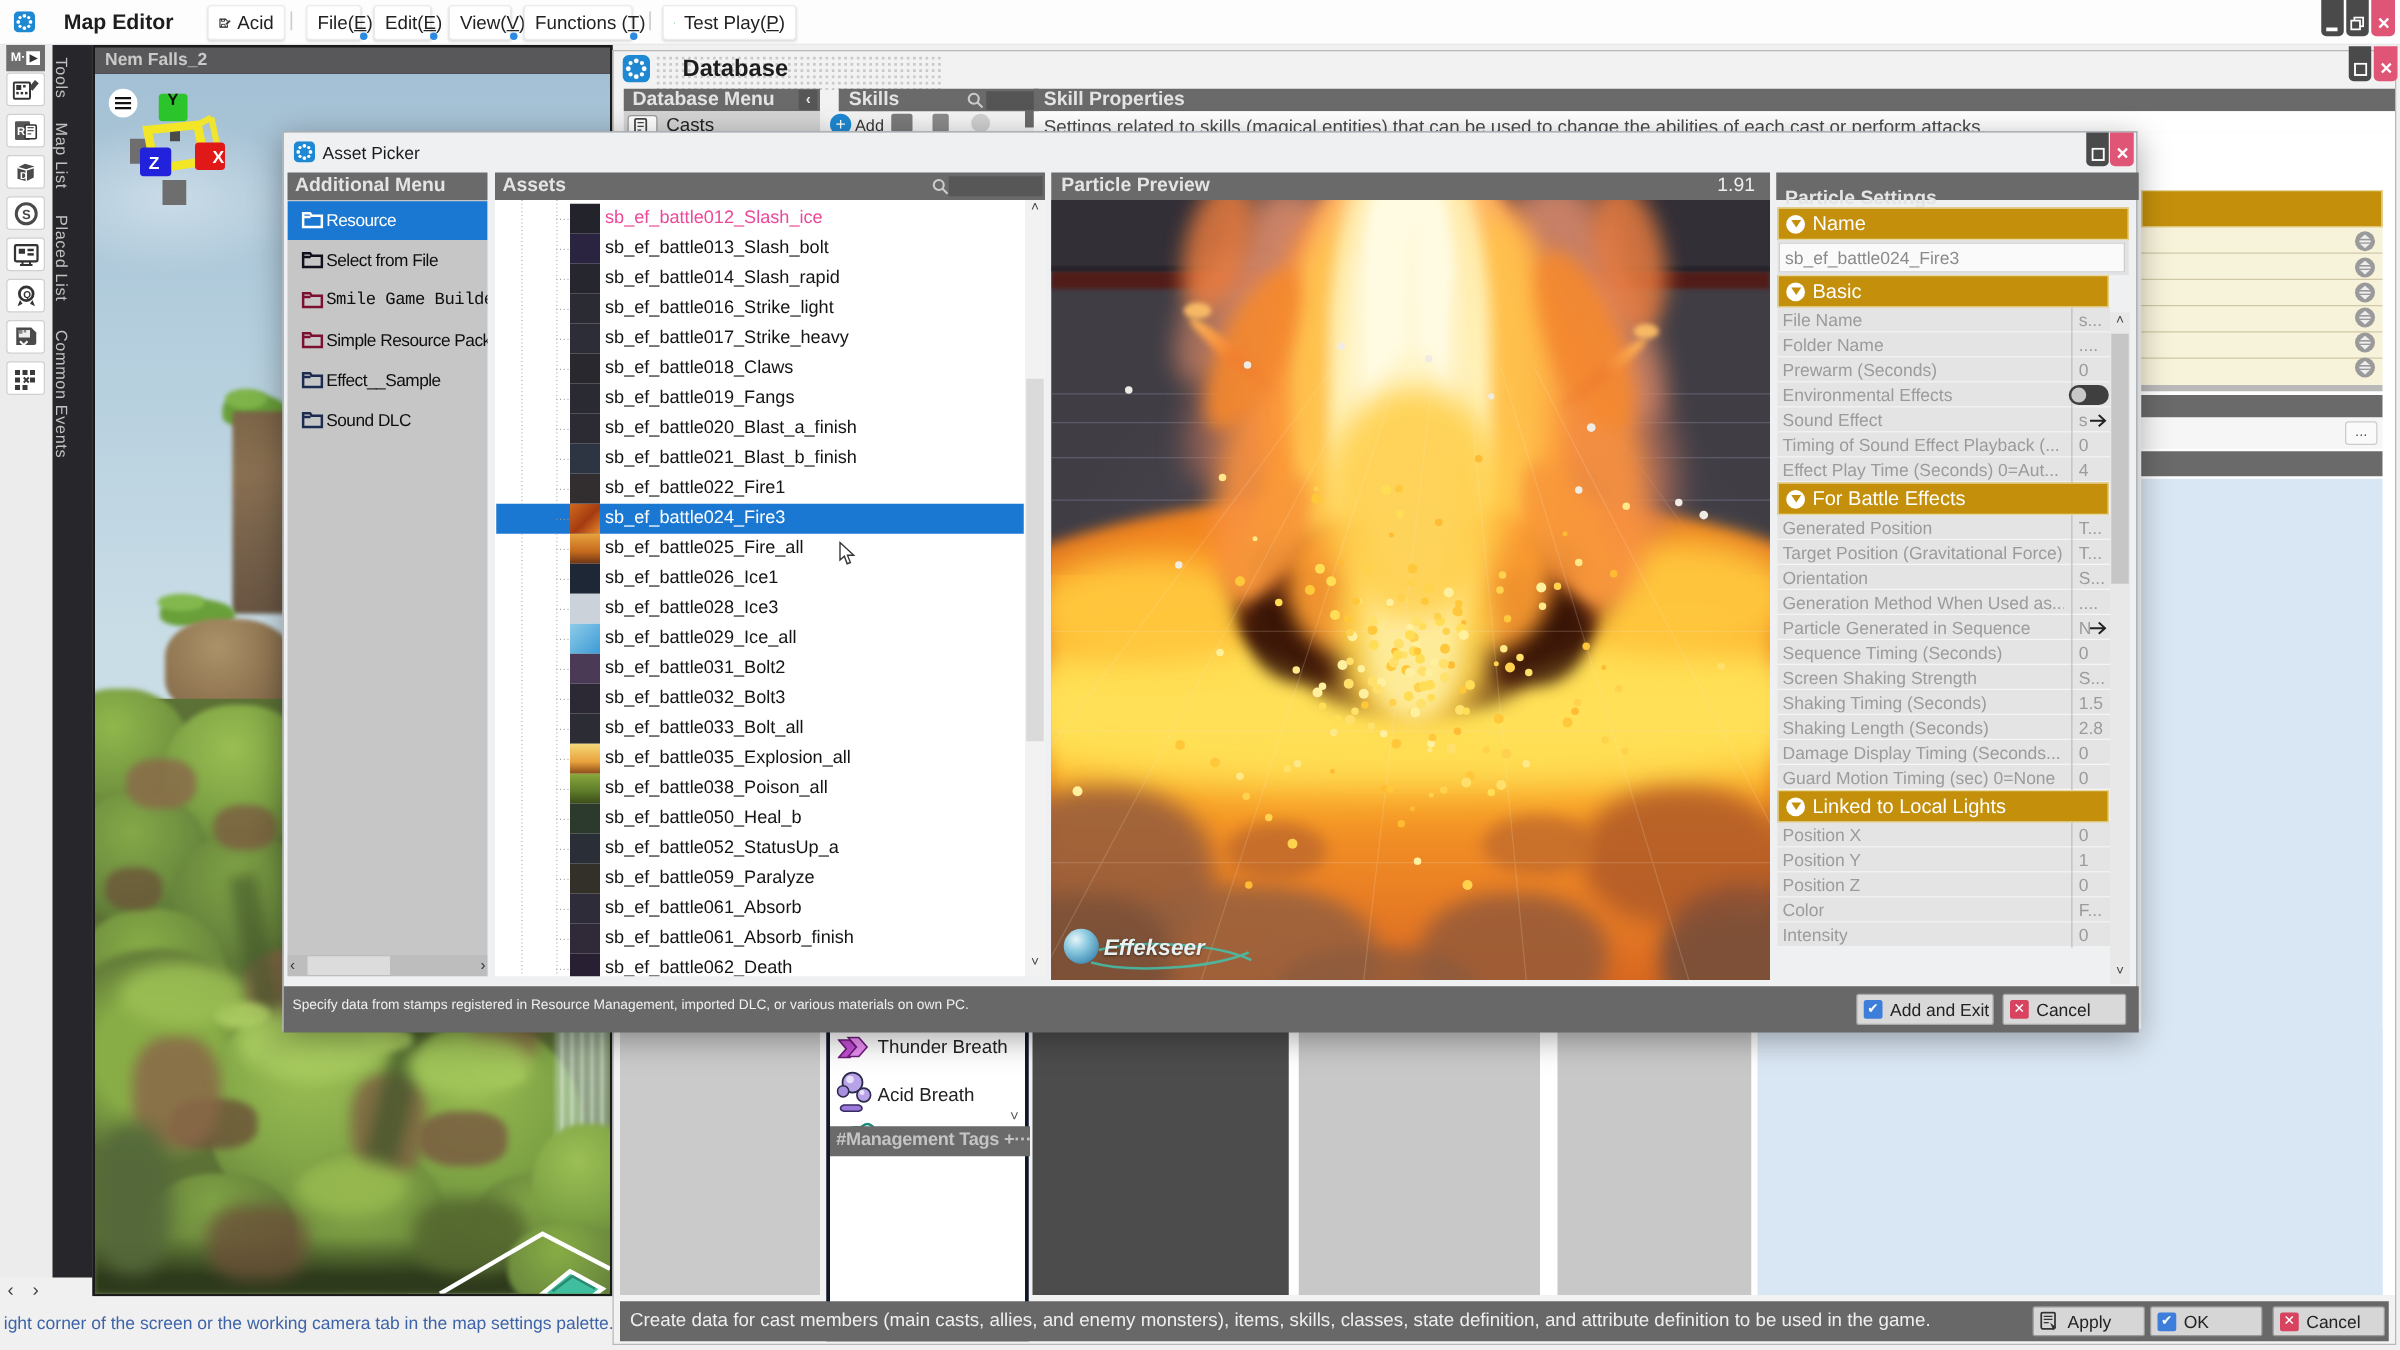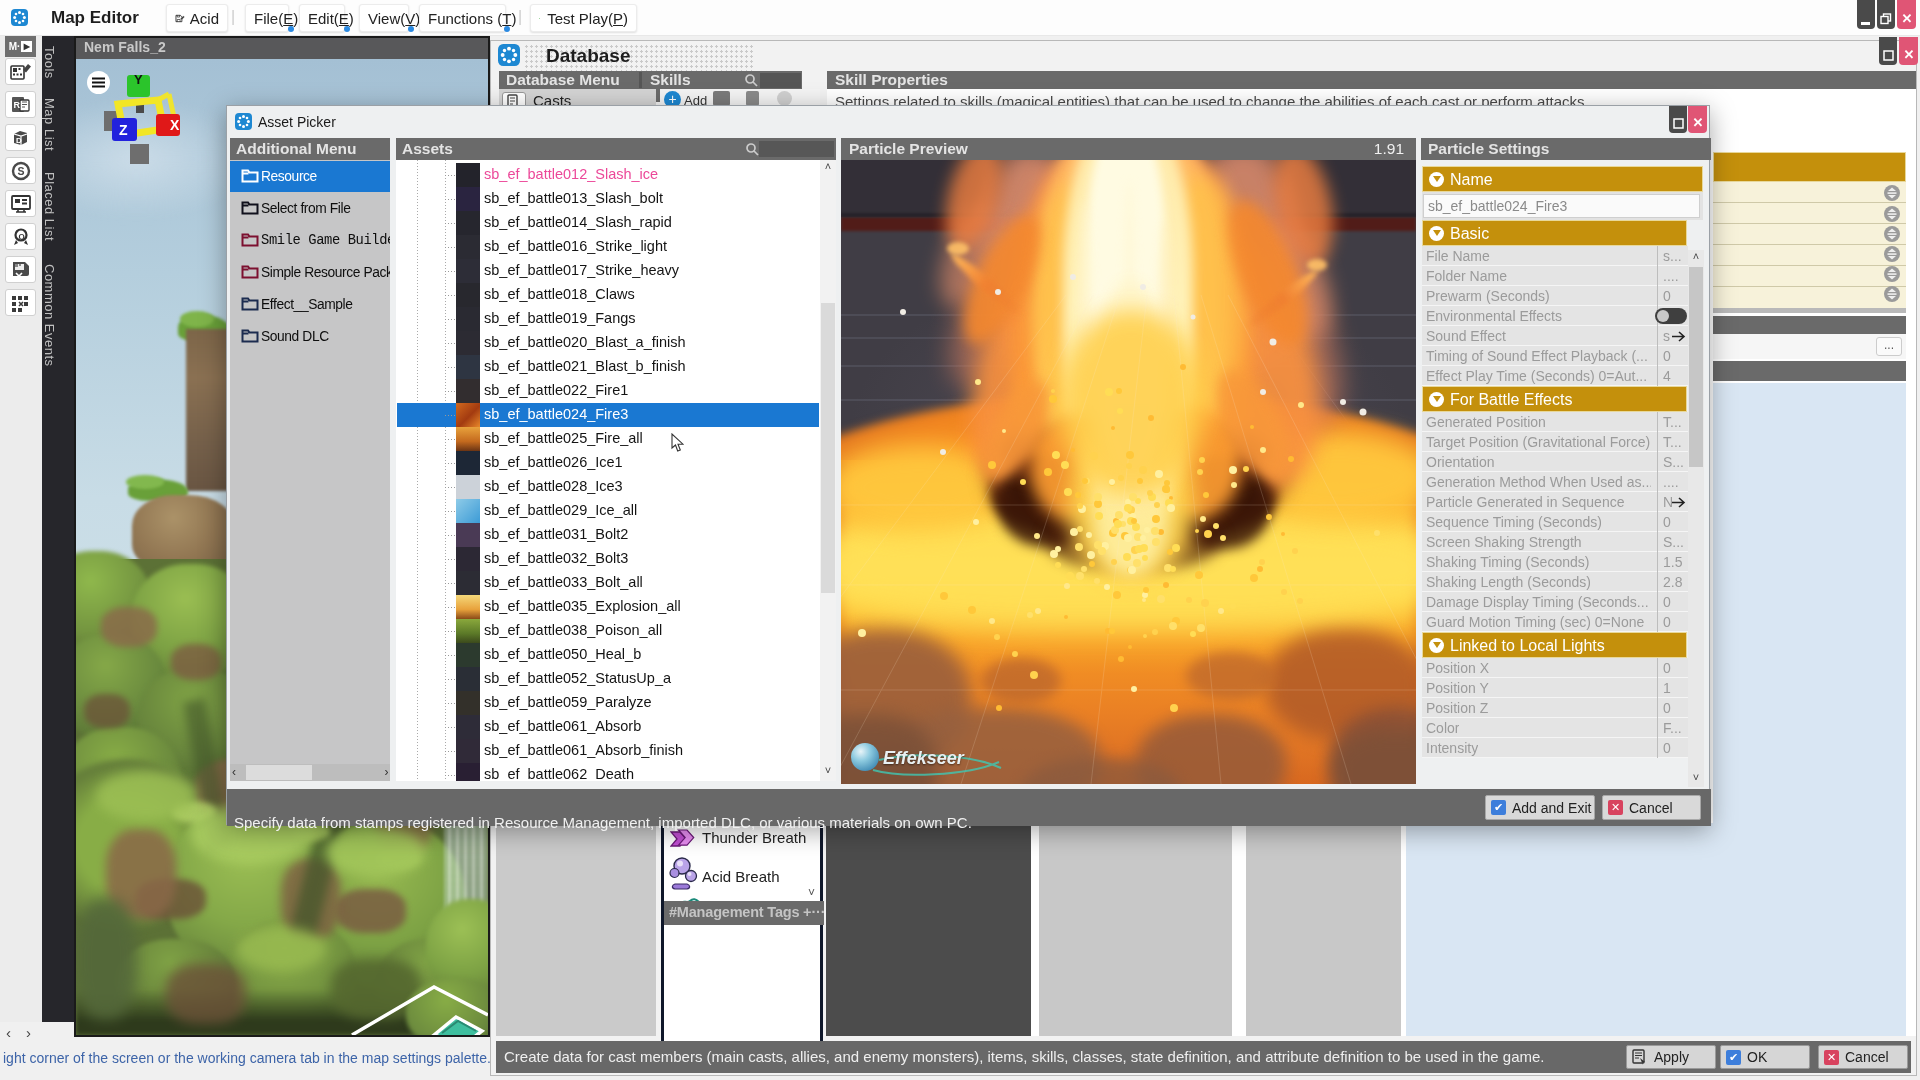--- a/index.html
+++ b/index.html
@@ -302,21 +302,21 @@
     <div class="abs" style="left:1388px;top:-4px;width:18px;height:28px;background:#4a4a4a;border-radius:0 0 4px 4px;">
         <svg class="abs" style="left:4px;top:13px;" width="11" height="11" viewBox="0 0 11 11">
           <rect x="1" y="1" width="9" height="9" fill="none" stroke="#fff" stroke-width="1.5"></rect>
         </svg>
       </div>
     <div class="abs" style="left:1408px;top:-4px;width:19px;height:28px;background:#e05575;border-radius:0 0 4px 4px;color:#fff;font-weight:bold;font-size:13px;">
         <div class="abs" style="left:4.5px;top:10px;">✕</div>
       </div>
 
     <div class="abs dkbar" style="left:8px;top:30px;width:157px;height:18px;padding:0 0 0 7px;">Database Menu<span style="position:absolute;right:2px;top:1px;width:15px;height:16px;background:#565656;text-align:center;font-size:12px;">‹</span></div>
-    <div class="abs dkbar" style="left:151px;top:30px;width:160px;height:31px;padding:0 0 0 8px;">Skills<svg style="position:absolute;right:44px;top:2px;" width="14" height="14" viewBox="0 0 14 14">
+    <div class="abs dkbar" style="left:180px;top:30px;width:160px;height:31px;padding:0 0 0 8px;">Skills<svg style="position:absolute;right:44px;top:2px;" width="14" height="14" viewBox="0 0 14 14">
           <circle cx="6" cy="6" r="4" fill="none" stroke="#ccc" stroke-width="1.7"></circle>
           <path d="M9 9l4 4" stroke="#ccc" stroke-width="1.7"></path>
         </svg><span style="position:absolute;right:1px;top:2px;width:41px;height:15px;background:#555;"></span></div>
     <div class="abs dkbar" style="left:336px;top:30px;width:1089px;height:18px;padding:0 0 0 8px;">Skill Properties</div>
 
     <div class="abs" style="left:8px;top:48px;width:157px;height:17px;background:#d4d4d4;">
       <div class="abs" style="left:3px;top:3px;width:24px;height:20px;background:#fff;border:1px solid #999;border-radius:3px;"><svg width="22" height="18" viewBox="0 0 22 18">
             <rect x="5" y="2" width="9" height="12" rx="1" fill="none" stroke="#444" stroke-width="1.4"></rect>
             <path d="M7 5h5M7 8h5M7 11h3" stroke="#444" stroke-width="1"></path>
           </svg></div>
@@ -751,21 +751,21 @@
 
       <div id="sparks" class="abs" style="left:0;top:0;width:4px;height:4px;border-radius:50%;box-shadow:237px 344px 0 1px #ffd24e,277px 249px 0 1px #ffdd55,227px 414px 0 2px #ffdd55,328px 346px 0 2px #fff0a0,312px 470px 0 1px #ffd24e,276px 353px 0 2px #ffe06a,411px 416px 0 2px #ffc83a,290px 335px 0 2px #ffe06a,225px 330px 0 2px #ffdd55,330px 464px 0 2px #ffe06a,323px 327px 0 2px #ffc83a,330px 407px 0 1px #ffdd55,239px 347px 0 2px #fff0a0,269px 469px 0 1px #ffc83a,291px 359px 0 1px #ffc83a,129px 448px 0 2px #ffc83a,331px 546px 0 2px #ffd24e,285px 346px 0 2px #ffdd55,215px 403px 0 1px #ffdd55,278px 316px 0 1px #ffd24e,293px 365px 0 2px #ffdd55,534px 371px 0 1px #ffe06a,255px 335px 0 2px #ffe06a,284px 395px 0 2px #ffdd55,288px 359px 0 2px #ffdd55,213px 293px 0 2px #ffdd55,363px 333px 0 1px #ffc83a,314px 343px 0 1px #ffd24e,312px 369px 0 2px #ffe06a,333px 386px 0 2px #ffdd55,350px 472px 0 1px #ffdd55,287px 293px 0 2px #ffc83a,241px 407px 0 1px #ffe06a,254px 419px 0 1px #ffe06a,327px 390px 0 1px #ffc83a,295px 339px 0 1px #ffdd55,362px 441px 0 2px #ffd24e,290px 354px 0 1px #fff0a0,187px 453px 0 1px #ffe06a,307px 331px 0 1px #ffd24e,303px 428px 0 1px #ffc83a,259px 389px 0 2px #ffe06a,457px 439px 0 1px #ffd24e,318px 437px 0 2px #ffe06a,333px 459px 0 2px #ffc83a,19px 471px 0 2px #fff0a0,326px 341px 0 2px #ffdd55,296px 387px 0 2px #ffdd55,313px 380px 0 2px #ffe06a,304px 368px 0 1px #fff0a0,325px 406px 0 2px #ffe06a,205px 310px 0 2px #ffc83a,324px 321px 0 1px #ffc83a,255px 383px 0 2px #ffe06a,373px 364px 0 1px #ffe06a,236px 385px 0 2px #ffe06a,313px 357px 0 2px #ffc83a,180px 320px 0 1px #ffdd55,249px 402px 0 1px #ffc83a,356px 413px 0 2px #ffc83a,275px 362px 0 2px #ffdd55,133px 360px 0 1px #fff0a0,324px 328px 0 1px #ffc83a,358px 466px 0 2px #ffe06a,390px 444px 0 1px #ffdd55,365px 372px 0 2px #ffd24e,426px 355px 0 1px #ffc83a,285px 376px 0 2px #fff0a0,286px 304px 0 1px #ffd24e,357px 310px 0 1px #ffd24e,276px 229px 0 1px #ffc83a,300px 376px 0 1px #fff0a0,292px 388px 0 2px #ffd24e,294px 401px 0 2px #ffe06a,309px 335px 0 2px #ffdd55,191px 513px 0 2px #ffd24e,262px 384px 0 2px #fff0a0,272px 368px 0 2px #ffe06a,237px 414px 0 2px #ffe06a,235px 333px 0 1px #ffc83a,101px 434px 0 2px #ffc83a,210px 237px 0 2px #ffc83a,251px 294px 0 2px #ffd24e,302px 396px 0 1px #ffdd55,149px 303px 0 2px #ffc83a,292px 364px 0 2px #fff0a0,237px 367px 0 1px #ffe06a,271px 400px 0 1px #ffd24e,280px 362px 0 1px #ffe06a,291px 527px 0 1px #fff0a0,248px 393px 0 2px #fff0a0,215px 387px 0 1px #fff0a0,295px 375px 0 2px #ffe06a,246px 373px 0 1px #fff0a0,222px 303px 0 2px #ffdd55,316px 312px 0 2px #fff0a0,288px 348px 0 2px #ffd24e,300px 308px 0 2px #ffd24e,274px 433px 0 2px #ffc83a,264px 425px 0 1px #fff0a0,282px 374px 0 2px #ffc83a,231px 370px 0 2px #fff0a0,390px 308px 0 2px #fff0a0,211px 392px 0 2px #fff0a0,269px 320px 0 1px #fff0a0,289px 408px 0 2px #fff0a0,266px 230px 0 2px #ffdd55,380px 376px 0 1px #ffe06a,242px 319px 0 1px #ffc83a,270px 371px 0 2px #ffc83a,285px 340px 0 1px #fff0a0,679px 391px 0 2px #ffd24e,269px 321px 0 1px #ffd24e,302px 433px 0 1px #fff0a0,255px 342px 0 2px #ffc83a,346px 438px 0 1px #ffd24e,301px 386px 0 2px #ffdd55,244px 319px 0 1px #ffe06a,256px 354px 0 2px #ffdd55,297px 319px 0 1px #ffc83a,301px 438px 0 0px #ffe88a,340px 205px 0 1px #ffbb33,156px 546px 0 1px #ffbb33,360px 357px 0 1px #ffe88a,448px 297px 0 1px #ffbb33,278px 497px 0 1px #ffbb33,230px 288px 0 0px #ffbb33,420px 288px 0 1px #ffe88a,328px 336px 0 0px #ffbb33,409px 265px 0 0px #ffbb33,391px 323px 0 1px #ffe88a,419px 400px 0 1px #ffd24e,149px 459px 0 1px #ffe88a,378px 449px 0 1px #ffe88a,287px 485px 0 0px #ffbb33,195px 449px 0 1px #ffe88a,318px 370px 0 1px #ffbb33,265px 469px 0 1px #ffbb33,359px 298px 0 1px #ffd24e,161px 269px 0 0px #ffe88a,302px 474px 0 0px #ffd24e,194px 374px 0 1px #ffe88a,452px 389px 0 1px #ffd24e,403px 307px 0 1px #ffd24e,223px 455px 0 0px #ffbb33,135px 220px 0 1px #ffe88a,441px 430px 0 1px #ffd24e,417px 407px 0 1px #ffbb33,270px 266px 0 0px #ffbb33,440px 372px 0 0px #ffbb33,287px 408px 0 1px #ffd24e,172px 492px 0 1px #ffd24e,458px 243px 0 1px #ffe88a,323px 423px 0 1px #ffbb33,273px 359px 0 1px #ffbb33,224px 424px 0 1px #ffe88a,154px 475px 0 1px #ffd24e,210px 229px 0 0px #ffd24e,308px 256px 0 1px #ffbb33,354px 369px 0 0px #ffd24e,155px 130px 0 1.0px #f0ece4,300px 125px 0 1.0px #f0ece4,430px 180px 0 1.5px #f0ece4,500px 240px 0 1.0px #f0ece4,60px 150px 0 1.0px #f0ece4,420px 230px 0 1.0px #f0ece4,520px 250px 0 1.5px #f0ece4,230px 115px 0 1.0px #f0ece4,350px 155px 0 0.5px #f0ece4,100px 290px 0 1.0px #f0ece4;"></div>
 
       <div class="abs" style="left:10px;top:583px;width:28px;height:28px;border-radius:50%;background:radial-gradient(circle at 35% 30%, #e8f4f8 0%, #8ecbe0 35%, #4891b8 75%, #2c6a94 100%);"></div>
       <svg class="abs" style="left:30px;top:592px;" width="135" height="26" viewBox="0 0 135 26">
           <path d="M2 18 C30 26 95 24 128 10 M8 8 C40 0 100 2 130 16" stroke="#3ec8b4" stroke-width="2" fill="none" opacity=".8"></path>
         </svg>
       <div class="abs" style="left:42px;top:588px;font-size:18px;font-style:italic;font-weight:bold;color:#e8f0f2;text-shadow:0 1px 2px rgba(0,0,0,.5);">Effekseer</div>
     </div>
 
-    <div class="abs dkbar" style="left:1194px;top:32px;width:290px;height:22px;padding:2px 0 0 7px;">Particle Settings</div>
+    <div class="abs dkbar" style="left:1194px;top:32px;width:290px;height:22px;padding:12px 0 0 7px;">Particle Settings</div>
     <div class="abs" style="left:1195px;top:57px;width:281px;height:26px;"></div>
     <div id="psettings" class="abs" style="left:1195px;top:60px;width:289px;">
 <div class="ambhdr" style="width:281px;">
           <span class="chev"></span>
           <span class="t">Name</span>
         </div>
 <div style="position:relative;width:281px;height:28px;background:#e2e2e2;">
           <div style="position:absolute;left:1px;top:2px;width:277px;height:24px;background:#fafafa;border:1px solid #cfcfcf;font-size:14px;color:#8a8a8a;padding:3px 0 0 4px;">sb_ef_battle024_Fire3</div>
         </div>
 <div class="ambhdr" style="width:265px;">
@@ -879,19 +879,19 @@
           <span class="vl">0</span>
         </div>
 <div class="abs" style="left:266px;top:84px;width:16px;height:537px;background:#e8e8e8;">
 <div class="abs" style="left:0;top:0;width:16px;height:16px;color:#444;font-size:11px;text-align:center;">˄</div>
 <div class="abs" style="left:1px;top:17px;width:14px;height:200px;background:#c6c6c6;"></div>
 <div class="abs" style="left:0;bottom:0;width:16px;height:16px;color:#444;font-size:11px;text-align:center;">˅</div>
 </div>
 </div>
 
     <div class="abs" style="left:0;top:683px;width:1484px;height:37px;background:#686868;">
-      <div class="abs" style="left:7px;top:9px;font-size:15px;color:#f0f0f0;margin-top:16px;">Specify data from stamps registered in Resource Management, imported DLC, or various materials on own PC.</div>
+      <div class="abs" style="left:7px;top:9px;font-size:11px;color:#f0f0f0;">Specify data from stamps registered in Resource Management, imported DLC, or various materials on own PC.</div>
       <div class="abs" style="left:1258px;top:6px;width:110px;height:25px;background:#d9d9d9;border:1px solid #a8a8a8;border-radius:2px;font-size:14px;color:#222;display:flex;align-items:center;"><span style="margin:0 6px 0 5px;width:15px;height:15px;background:#3d7edb;border-radius:2px;color:#fff;font-size:11px;text-align:center;line-height:15px;">✔</span>Add and Exit</div>
       <div class="abs" style="left:1375px;top:6px;width:99px;height:25px;background:#d9d9d9;border:1px solid #a8a8a8;border-radius:2px;font-size:14px;color:#222;display:flex;align-items:center;"><span style="margin:0 6px 0 5px;width:15px;height:15px;background:#d8435f;border-radius:2px;color:#fff;font-size:11px;text-align:center;line-height:15px;">✕</span>Cancel</div>
     </div>
   </div>
 
 </div>
 
 </body></html>

